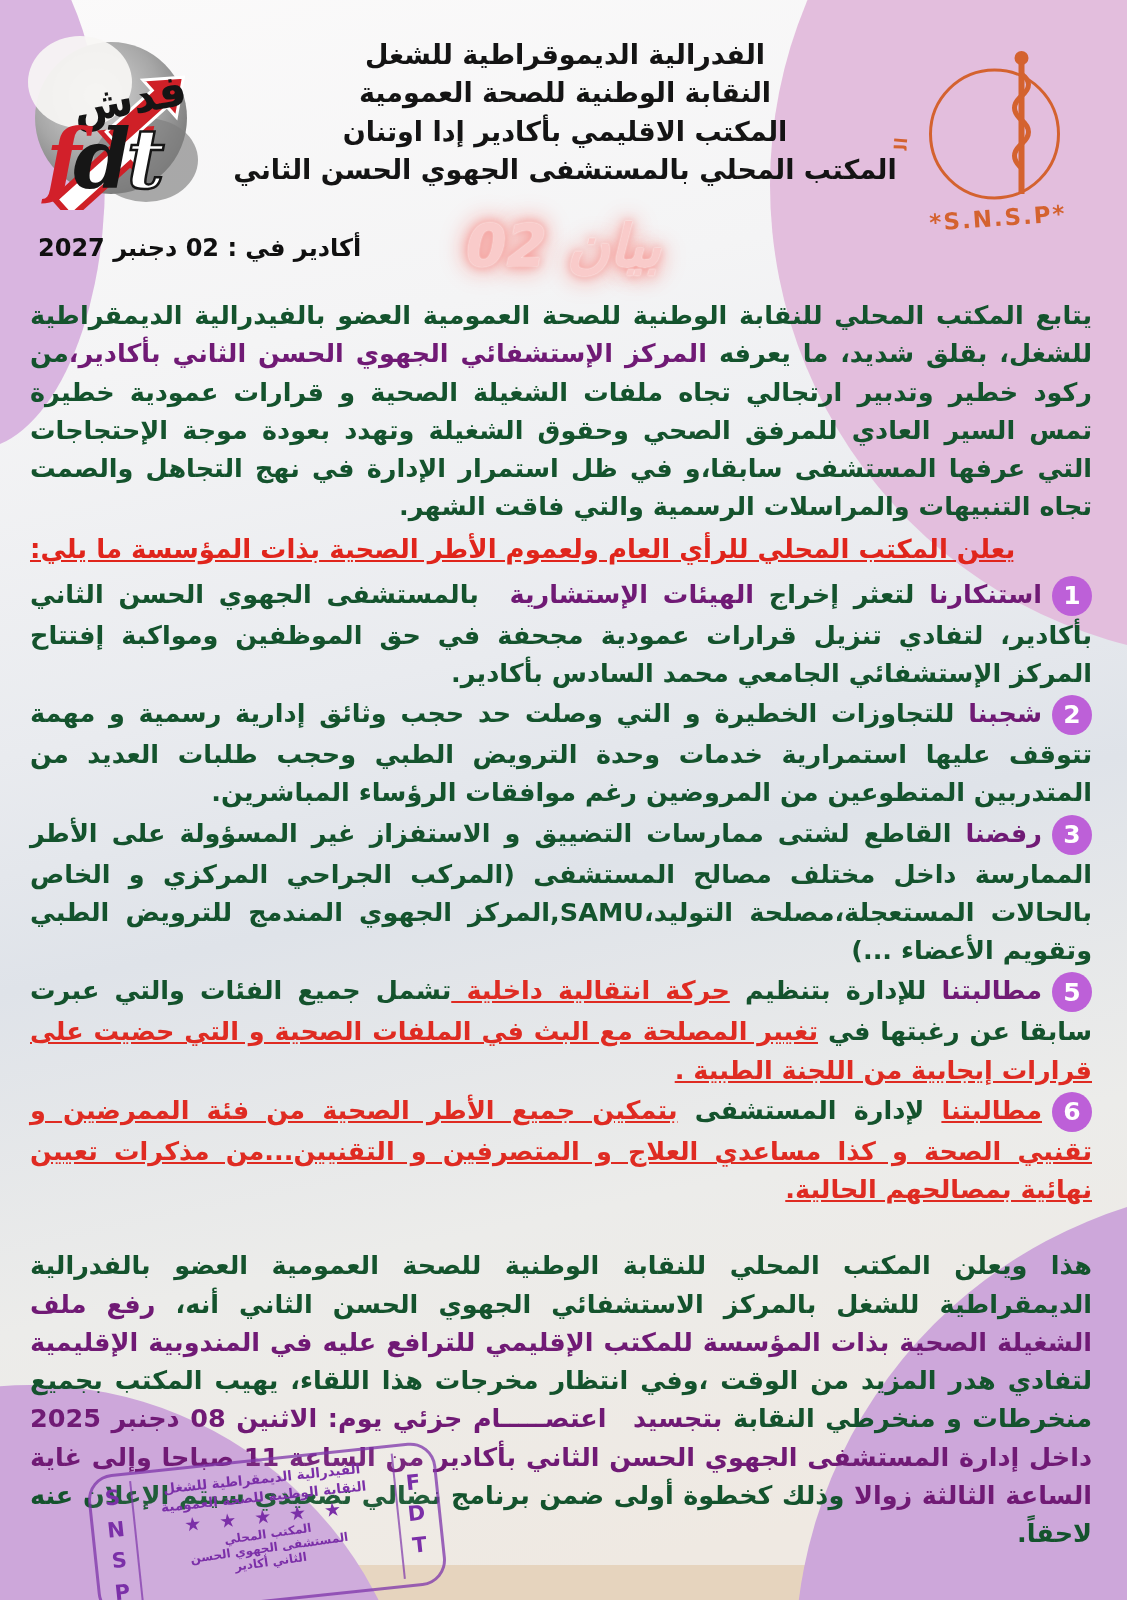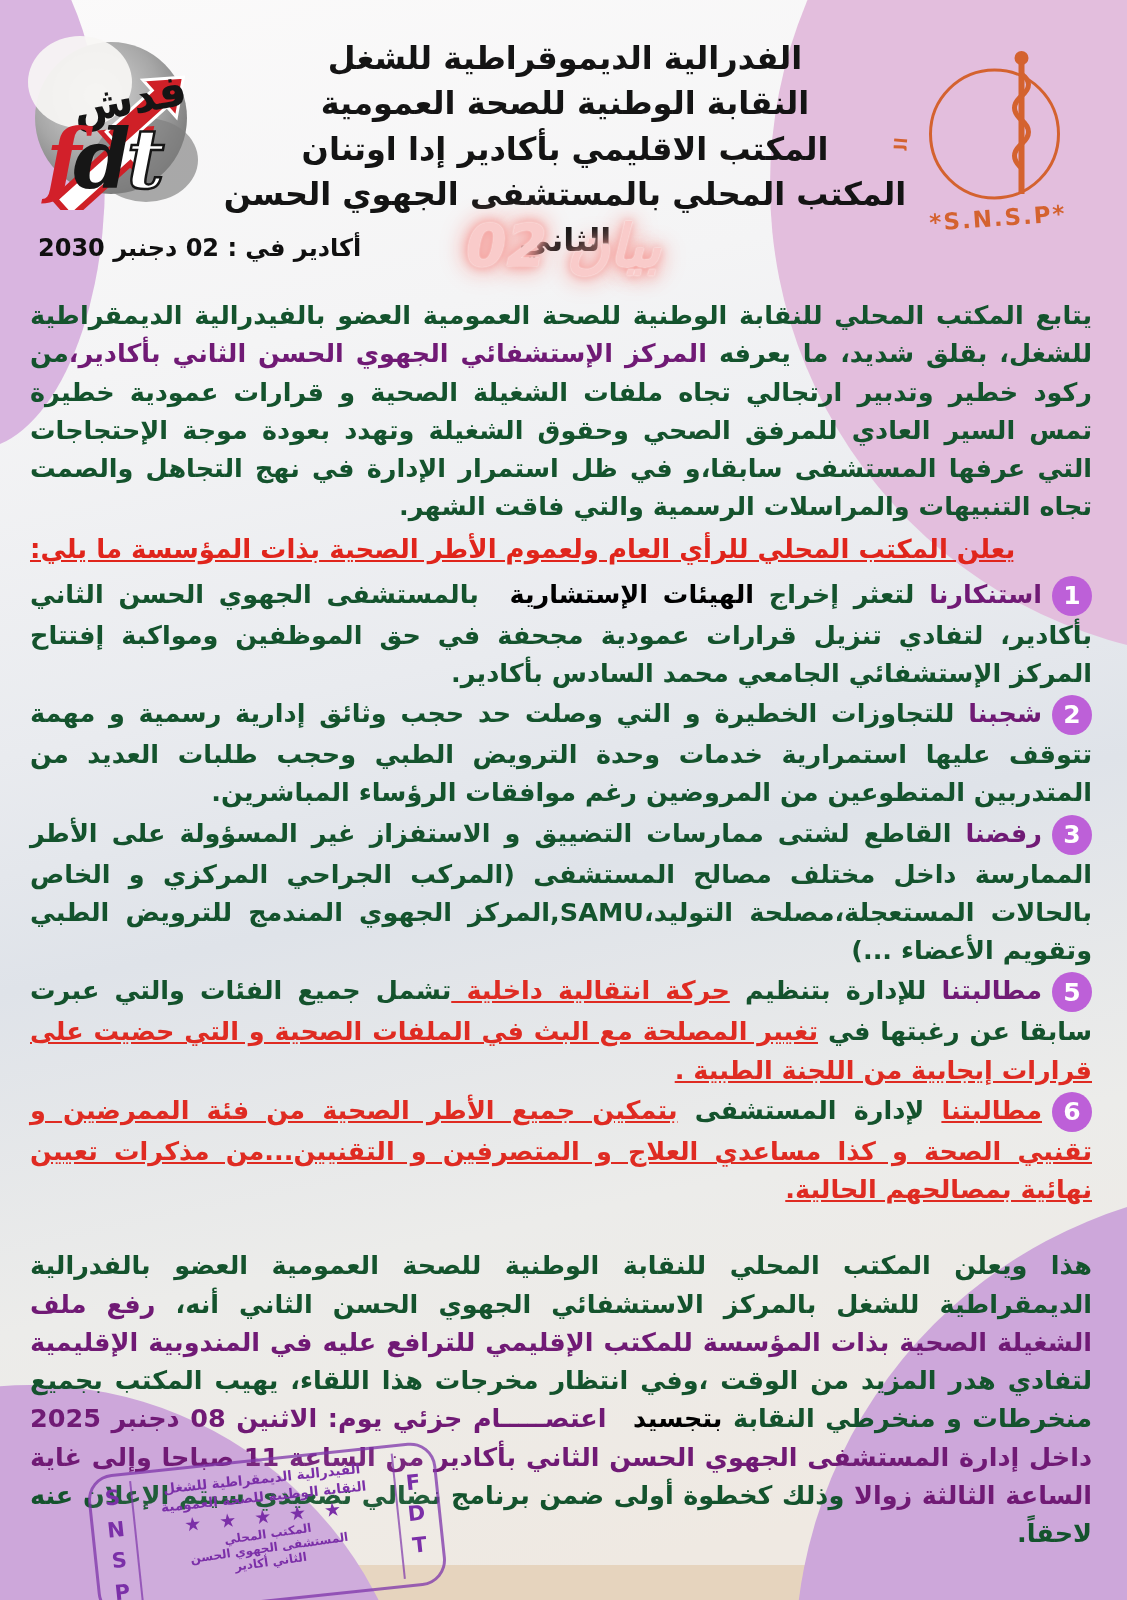--- a/index.html
+++ b/index.html
@@ -23,40 +23,40 @@
 
   .content{position:absolute;inset:0;z-index:4;}
 
   
   .fdt-logo{position:absolute;left:14px;top:10px;width:190px;height:200px;}
   .snsp-logo{position:absolute;right:8px;top:22px;width:235px;height:210px;}
 
   
   .org-block{
     position:absolute;left:215px;top:36px;width:700px;text-align:center;direction:rtl;
-    font-weight:700;font-size:32px;line-height:1.42;color:#141414;
+    font-weight:700;font-size:27px;line-height:1.42;color:#141414;
   }
   .meta-row{position:absolute;left:0;top:208px;width:1127px;height:100px;}
   .statement-title{
     position:absolute;left:0;top:4px;width:1127px;text-align:center;direction:rtl;
     font-size:58px;font-weight:800;font-style:italic;color:#f9cbca;
     text-shadow:0 0 2px #ffffff,0 0 10px #f59a96,0 0 20px #f59a96,0 0 30px #f8b0ac;
   }
   .date-line{
     position:absolute;left:38px;top:26px;direction:rtl;
     font-weight:800;font-size:24px;color:#101010;
   }
 
   
   .body-text{
     position:absolute;left:30px;top:296px;width:1062px;direction:rtl;
     font-size:25.5px;line-height:1.5;color:#1b1b1b;font-weight:700;text-align:justify;
   }
   .seg-n{color:#14532d;}
-  .seg-r{color:#000000;margin-left:16px;}
+  .seg-r{color:#701a75;margin-left:16px;}
   .seg-rb{color:#701a75;}
   .seg-rbu{color:#df2b22;text-decoration:underline;}
   .announce{
     text-align:left;color:#e0251c;text-decoration:underline;
     font-size:26px;margin:4px 0 6px 0;font-weight:800;
   }
   .item{margin:2px 0;}
   .num-badge{
     display:inline-flex;align-items:center;justify-content:center;
     width:40px;height:40px;border-radius:50%;background:#bd60d8;color:#ffffff;
@@ -143,21 +143,21 @@
 
     <div class="org-block">
       <div>الفدرالية الديموقراطية للشغل</div>
       <div>النقابة الوطنية للصحة العمومية</div>
       <div>المكتب الاقليمي بأكادير إدا اوتنان</div>
       <div>المكتب المحلي بالمستشفى الجهوي الحسن الثاني</div>
     </div>
 
     <div class="meta-row">
       <div class="statement-title">بيان 02</div>
-      <div class="date-line">أكادير في : 02 دجنبر 2030</div>
+      <div class="date-line">أكادير في : 02 دجنبر 2027</div>
     </div>
 
     <div class="body-text">
       <p style="margin:0"><span class="seg-n">يتابع المكتب المحلي للنقابة الوطنية للصحة العمومية العضو بالفيدرالية الديمقراطية للشغل، بقلق شديد، ما يعرفه </span><span class="seg-rb">المركز الإستشفائي الجهوي الحسن الثاني بأكادير،</span><span class="seg-n">من ركود خطير وتدبير ارتجالي تجاه ملفات الشغيلة الصحية و قرارات عمودية خطيرة تمس السير العادي للمرفق الصحي وحقوق الشغيلة وتهدد بعودة موجة الإحتجاجات التي عرفها المستشفى سابقا،و في ظل استمرار الإدارة في نهج التجاهل والصمت تجاه التنبيهات والمراسلات الرسمية والتي فاقت الشهر.</span></p>
 
       <div class="announce">يعلن المكتب المحلي للرأي العام ولعموم الأطر الصحية بذات المؤسسة ما يلي:</div>
 
       <div class="item"><span class="num-badge">1</span><span><span class="seg-rb">استنكارنا</span><span class="seg-n"> لتعثر إخراج </span><span class="seg-r">الهيئات الإستشارية</span><span class="seg-n"> بالمستشفى الجهوي الحسن الثاني بأكادير، لتفادي تنزيل قرارات عمودية مجحفة في حق الموظفين ومواكبة إفتتاح المركز الإستشفائي الجامعي محمد السادس بأكادير.</span></span></div>
       <div class="item"><span class="num-badge">2</span><span><span class="seg-rb">شجبنا</span><span class="seg-n"> للتجاوزات الخطيرة و التي وصلت حد حجب وثائق إدارية رسمية و مهمة تتوقف عليها استمرارية خدمات وحدة الترويض الطبي وحجب طلبات العديد من المتدربين المتطوعين من المروضين رغم موافقات الرؤساء المباشرين.</span></span></div>
       <div class="item"><span class="num-badge">3</span><span><span class="seg-rb">رفضنا</span><span class="seg-n"> القاطع لشتى ممارسات التضييق و الاستفزاز غير المسؤولة على الأطر الممارسة داخل مختلف مصالح المستشفى (المركب الجراحي المركزي و الخاص بالحالات المستعجلة،مصلحة التوليد،SAMU,المركز الجهوي المندمج للترويض الطبي وتقويم الأعضاء ...)</span></span></div>

